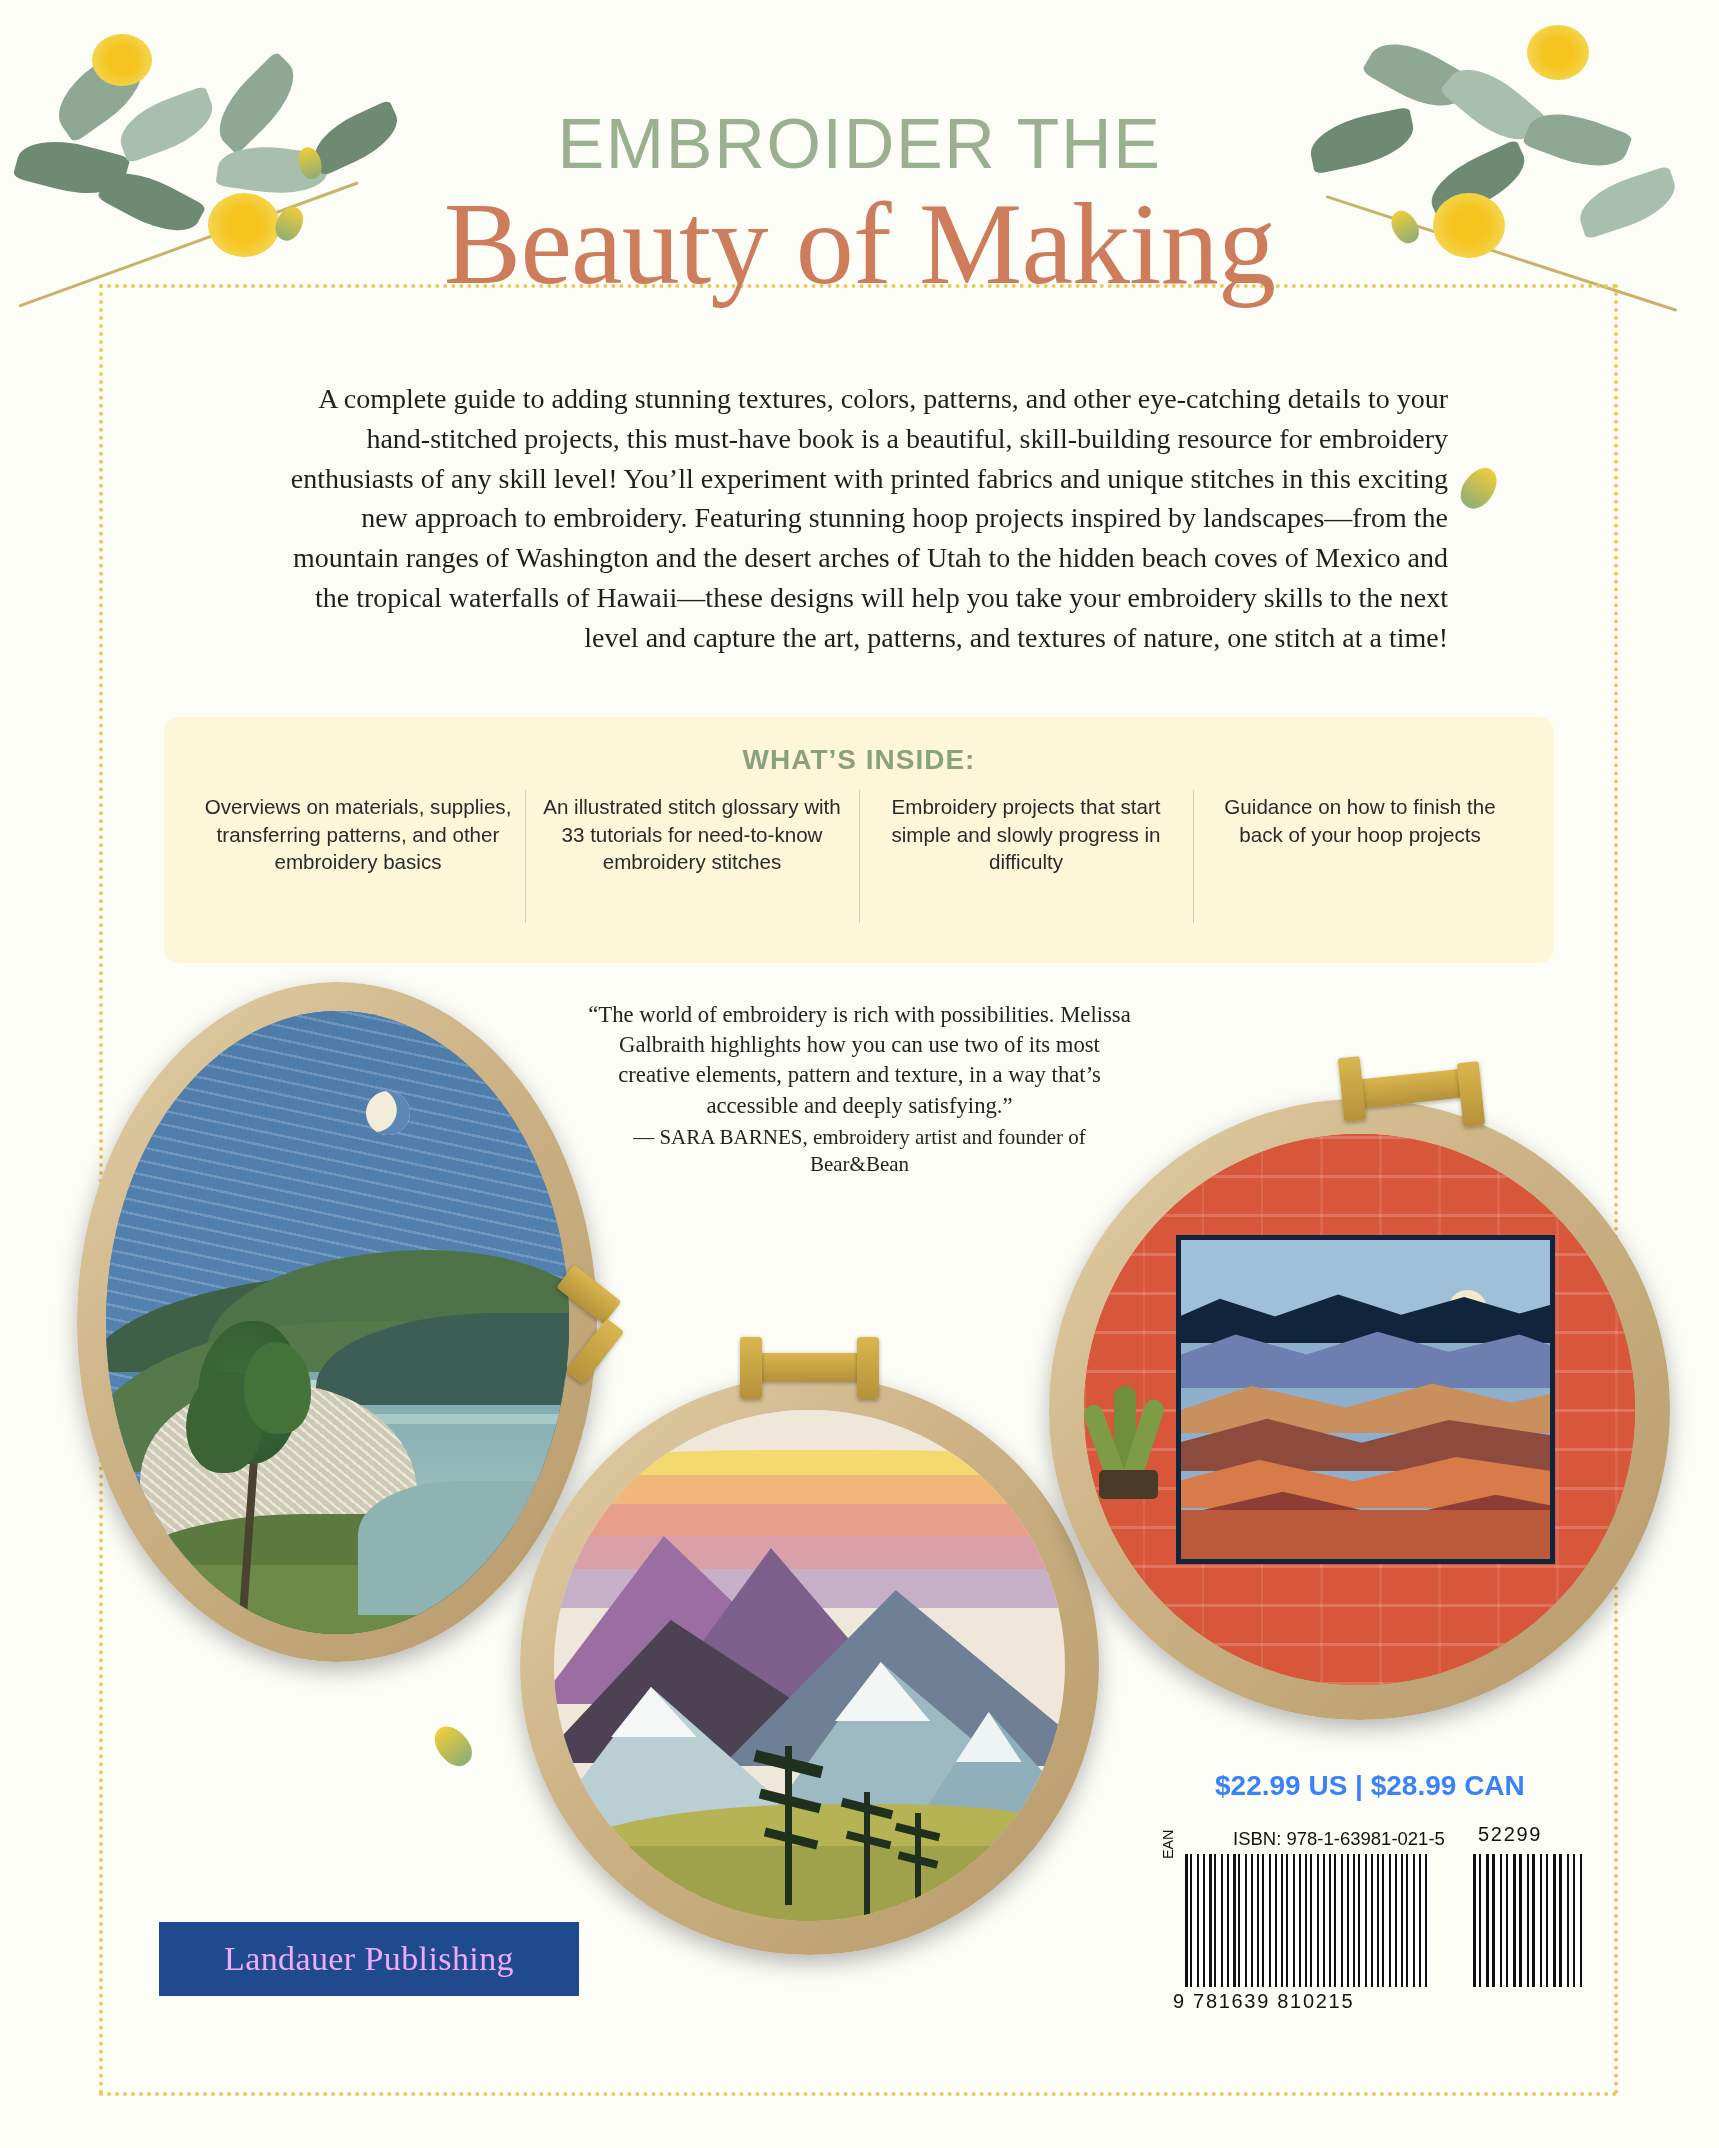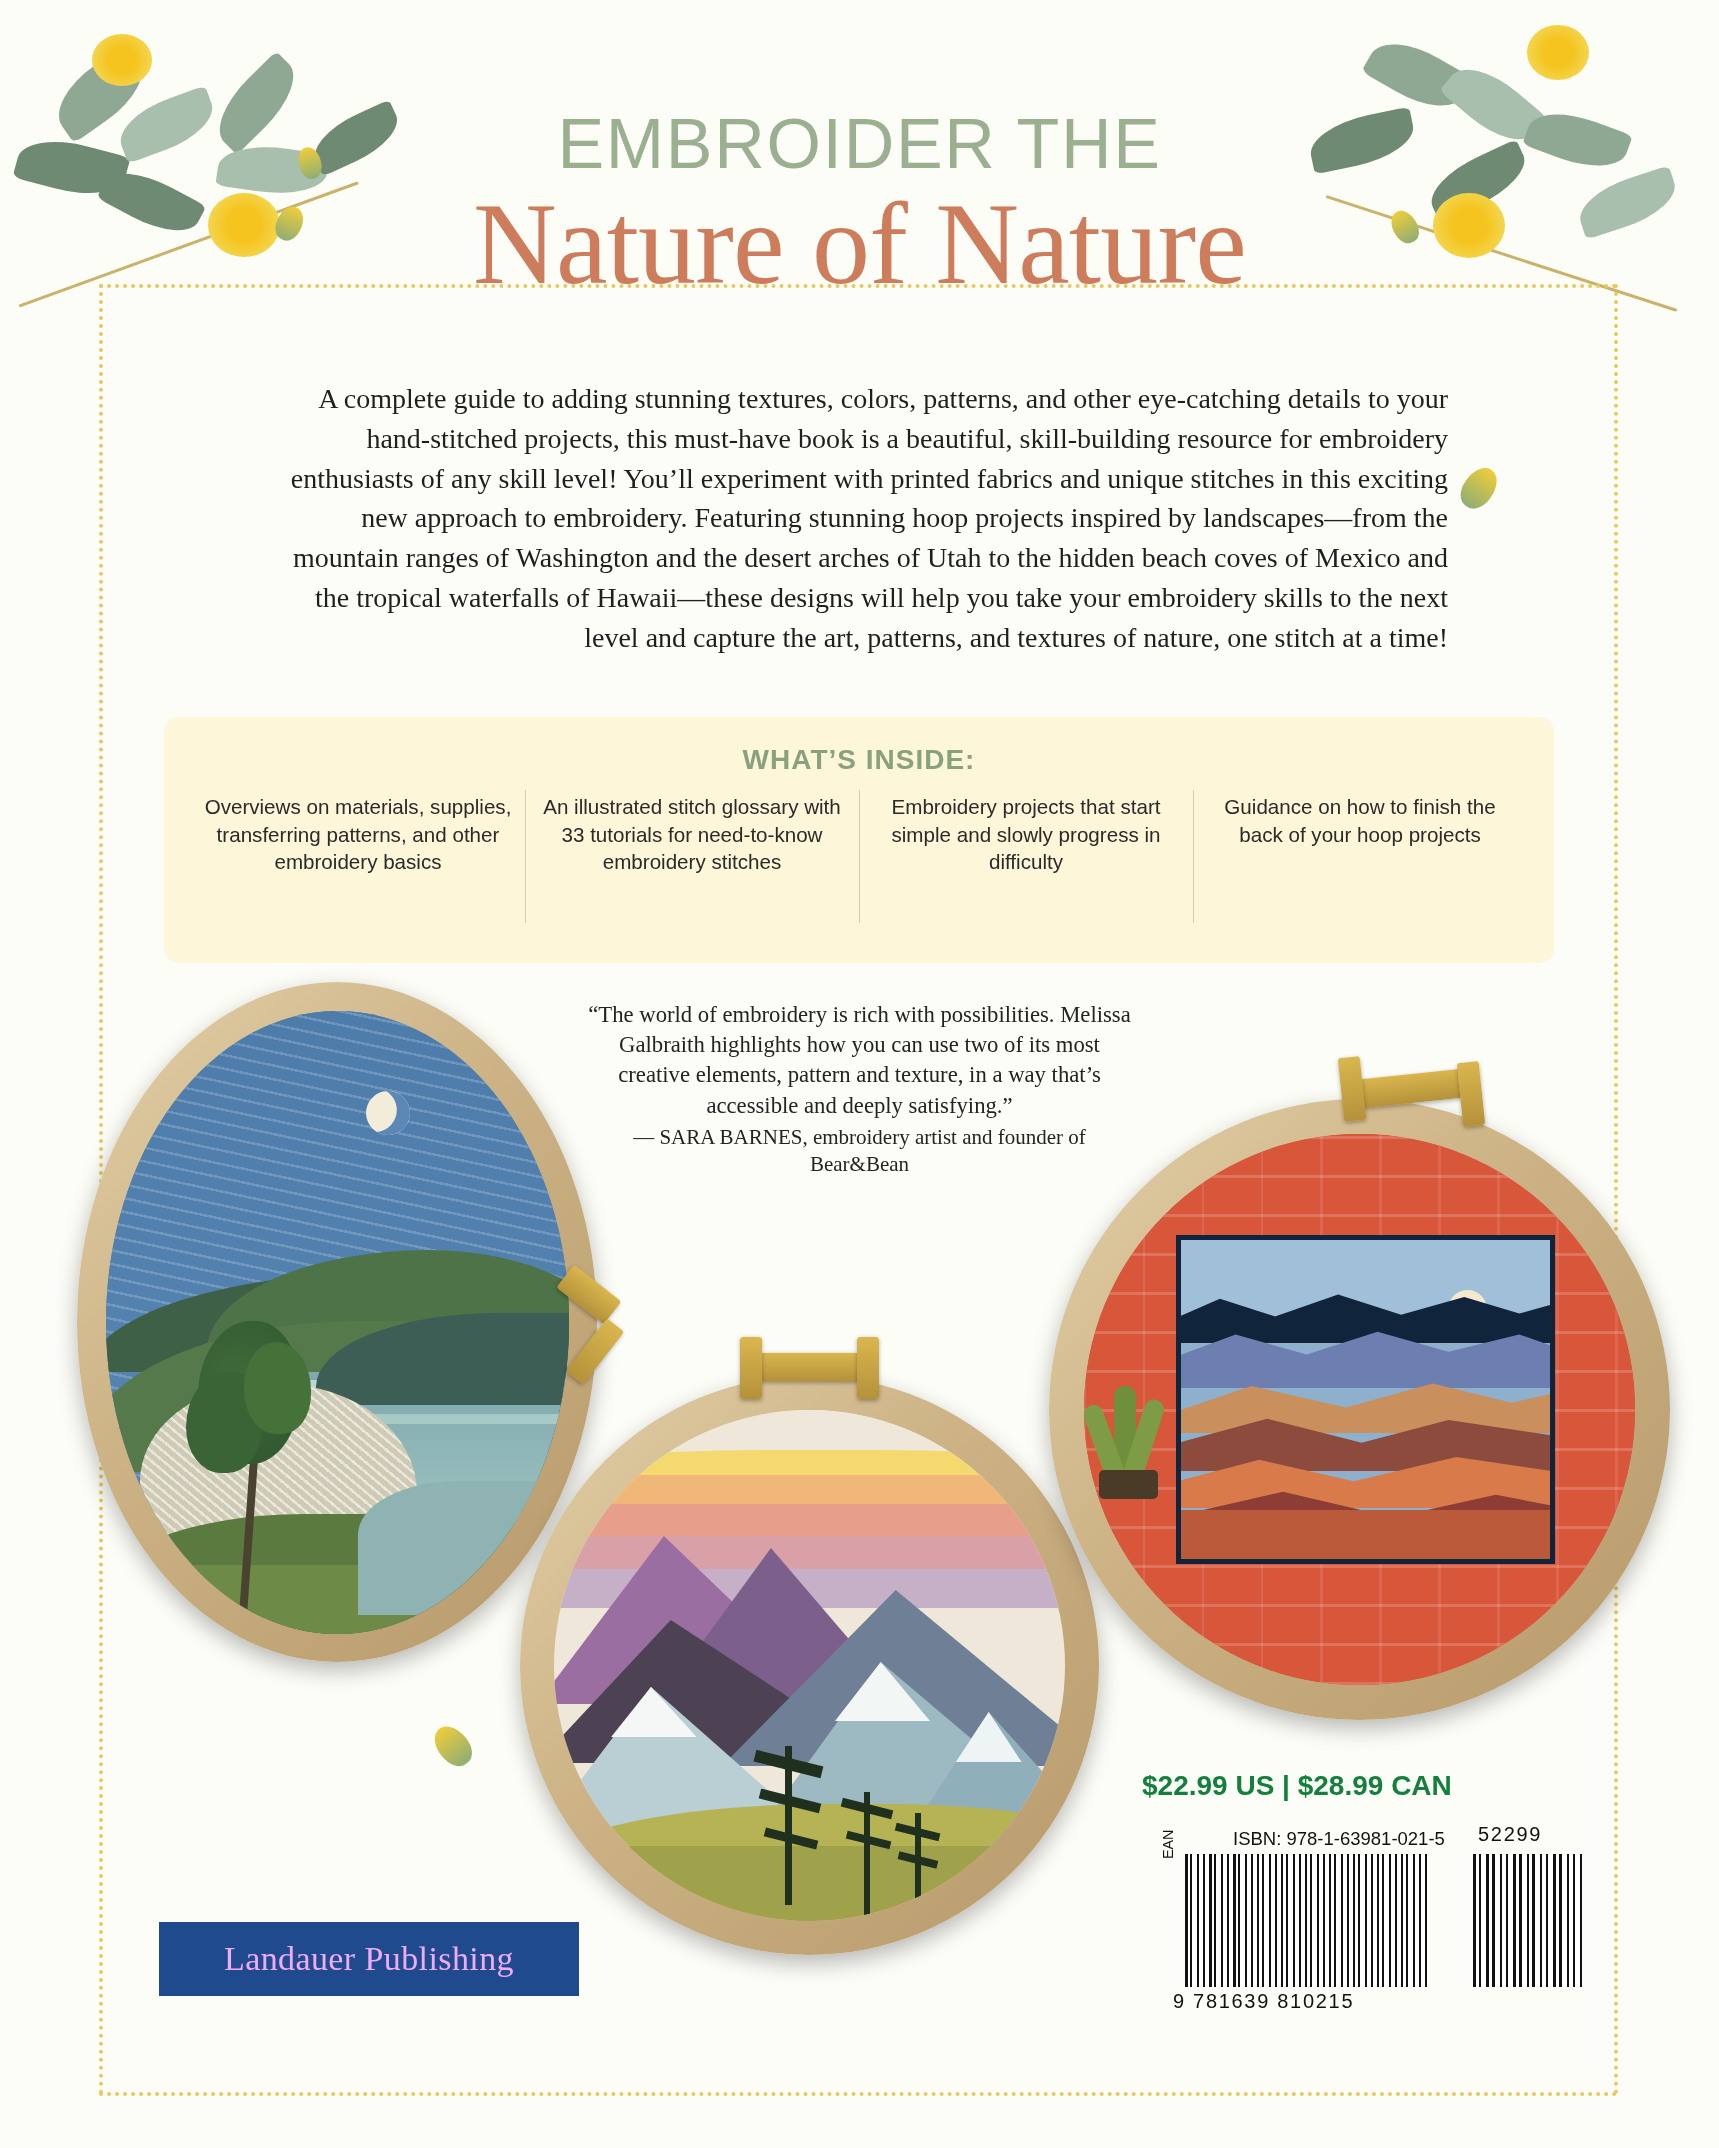--- a/index.html
+++ b/index.html
@@ -147,23 +147,23 @@
   #hoop-mountains .hoop-inner{left:34px;top:34px;right:34px;bottom:34px;}
 
   
   #hoop-desert{left:1049px;top:1099px;width:621px;height:621px;}
   #hoop-desert .hoop-inner{left:35px;top:35px;right:35px;bottom:35px;}
 
   .layer{position:absolute;}
 
   
   .price{
-    position:absolute;left:1142px;top:1770px;
-    font-family:"Liberation Sans", sans-serif;
-    font-weight:bold;font-size:28px;color:#15803d;
+    position:absolute;left:1215px;top:1770px;
+    font-family:"Liberation Sans", sans-serif;
+    font-weight:bold;font-size:28px;color:#3b82f6;
   }
   .isbn-text{
     position:absolute;left:1233px;top:1828px;
     font-family:"Liberation Sans", sans-serif;
     font-size:18.5px;color:#111;
   }
   .ean-label{
     position:absolute;left:1160px;top:1859px;
     font-family:"Liberation Sans", sans-serif;
     font-size:14.3px;color:#111;
@@ -222,21 +222,21 @@
   </div>
 
   <div class="bud" style="left:1464px;top:466px;width:30px;height:44px;background:linear-gradient(180deg,#f0cd3a,#8fae74);transform:rotate(35deg);"></div>
   <div class="bud" style="left:382px;top:717px;width:30px;height:44px;background:linear-gradient(180deg,#f0cd3a,#8fae74);transform:rotate(-30deg);"></div>
   <div class="bud" style="left:438px;top:1724px;width:30px;height:44px;background:linear-gradient(180deg,#f0cd3a,#8fae74);transform:rotate(-40deg);"></div>
 
   <div class="dotted-frame"></div>
 
   <div class="title-wrap">
     <div class="title-top">EMBROIDER THE</div>
-    <div class="title-main">Nature of Nature</div>
+    <div class="title-main">Beauty of Making</div>
   </div>
 
   <div class="blurb">A complete guide to adding stunning textures, colors, patterns, and other eye-catching details to your hand-stitched projects, this must-have book is a beautiful, skill-building resource for embroidery enthusiasts of any skill level! You’ll experiment with printed fabrics and unique stitches in this exciting new approach to embroidery. Featuring stunning hoop projects inspired by landscapes—from the mountain ranges of Washington and the desert arches of Utah to the hidden beach coves of Mexico and the tropical waterfalls of Hawaii—these designs will help you take your embroidery skills to the next level and capture the art, patterns, and textures of nature, one stitch at a time!</div>
 
   <div class="whats-panel">
     <div class="whats-title">WHAT’S INSIDE:</div>
     <div class="whats-cols">
       <div class="wcol">Overviews on materials, supplies, transferring patterns, and other embroidery basics</div>
       <div class="wcol">An illustrated stitch glossary with 33 tutorials for need-to-know embroidery stitches</div>
       <div class="wcol">Embroidery projects that start simple and slowly progress in difficulty</div>

